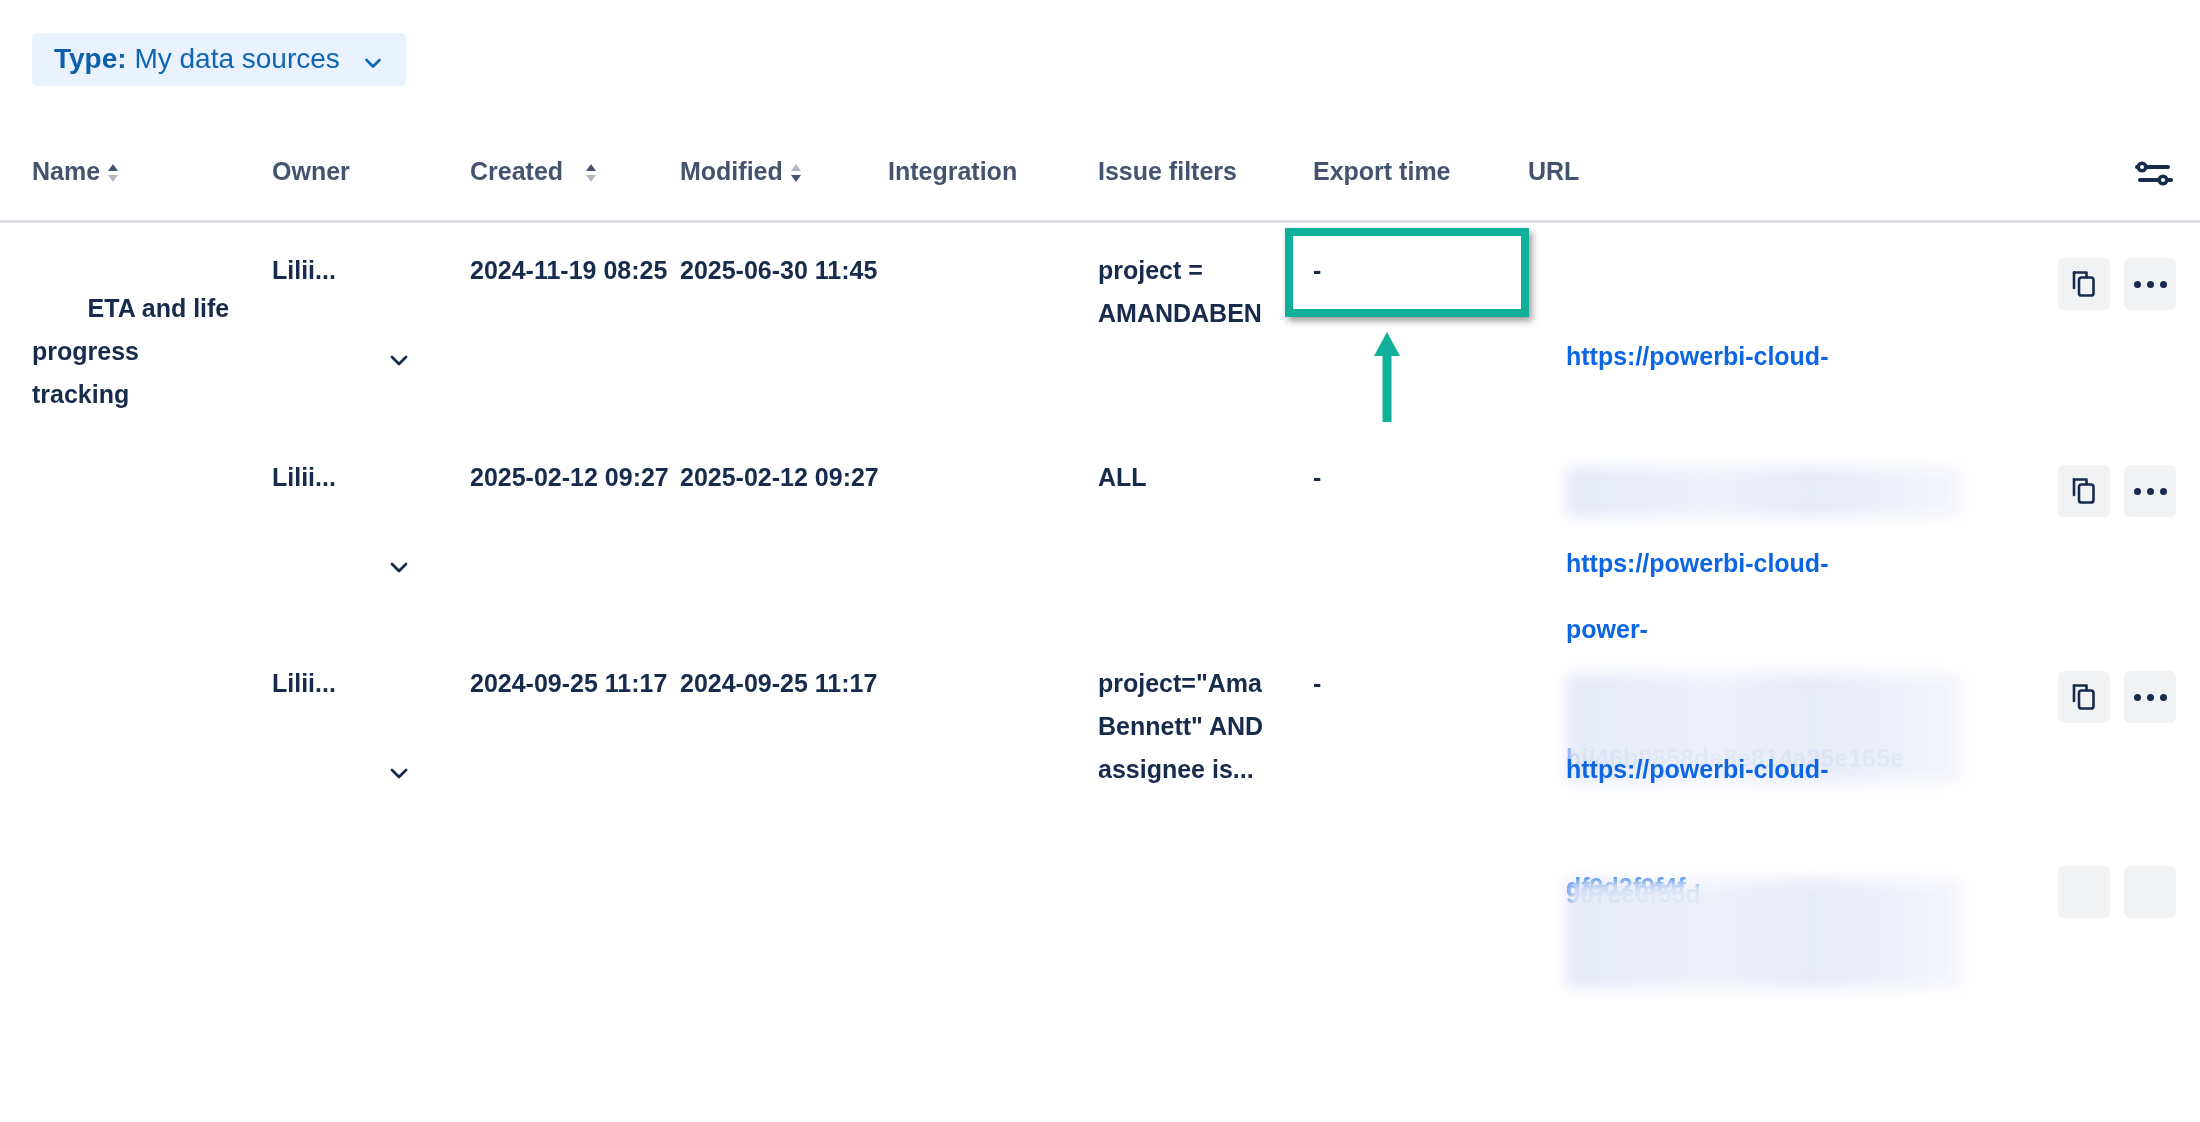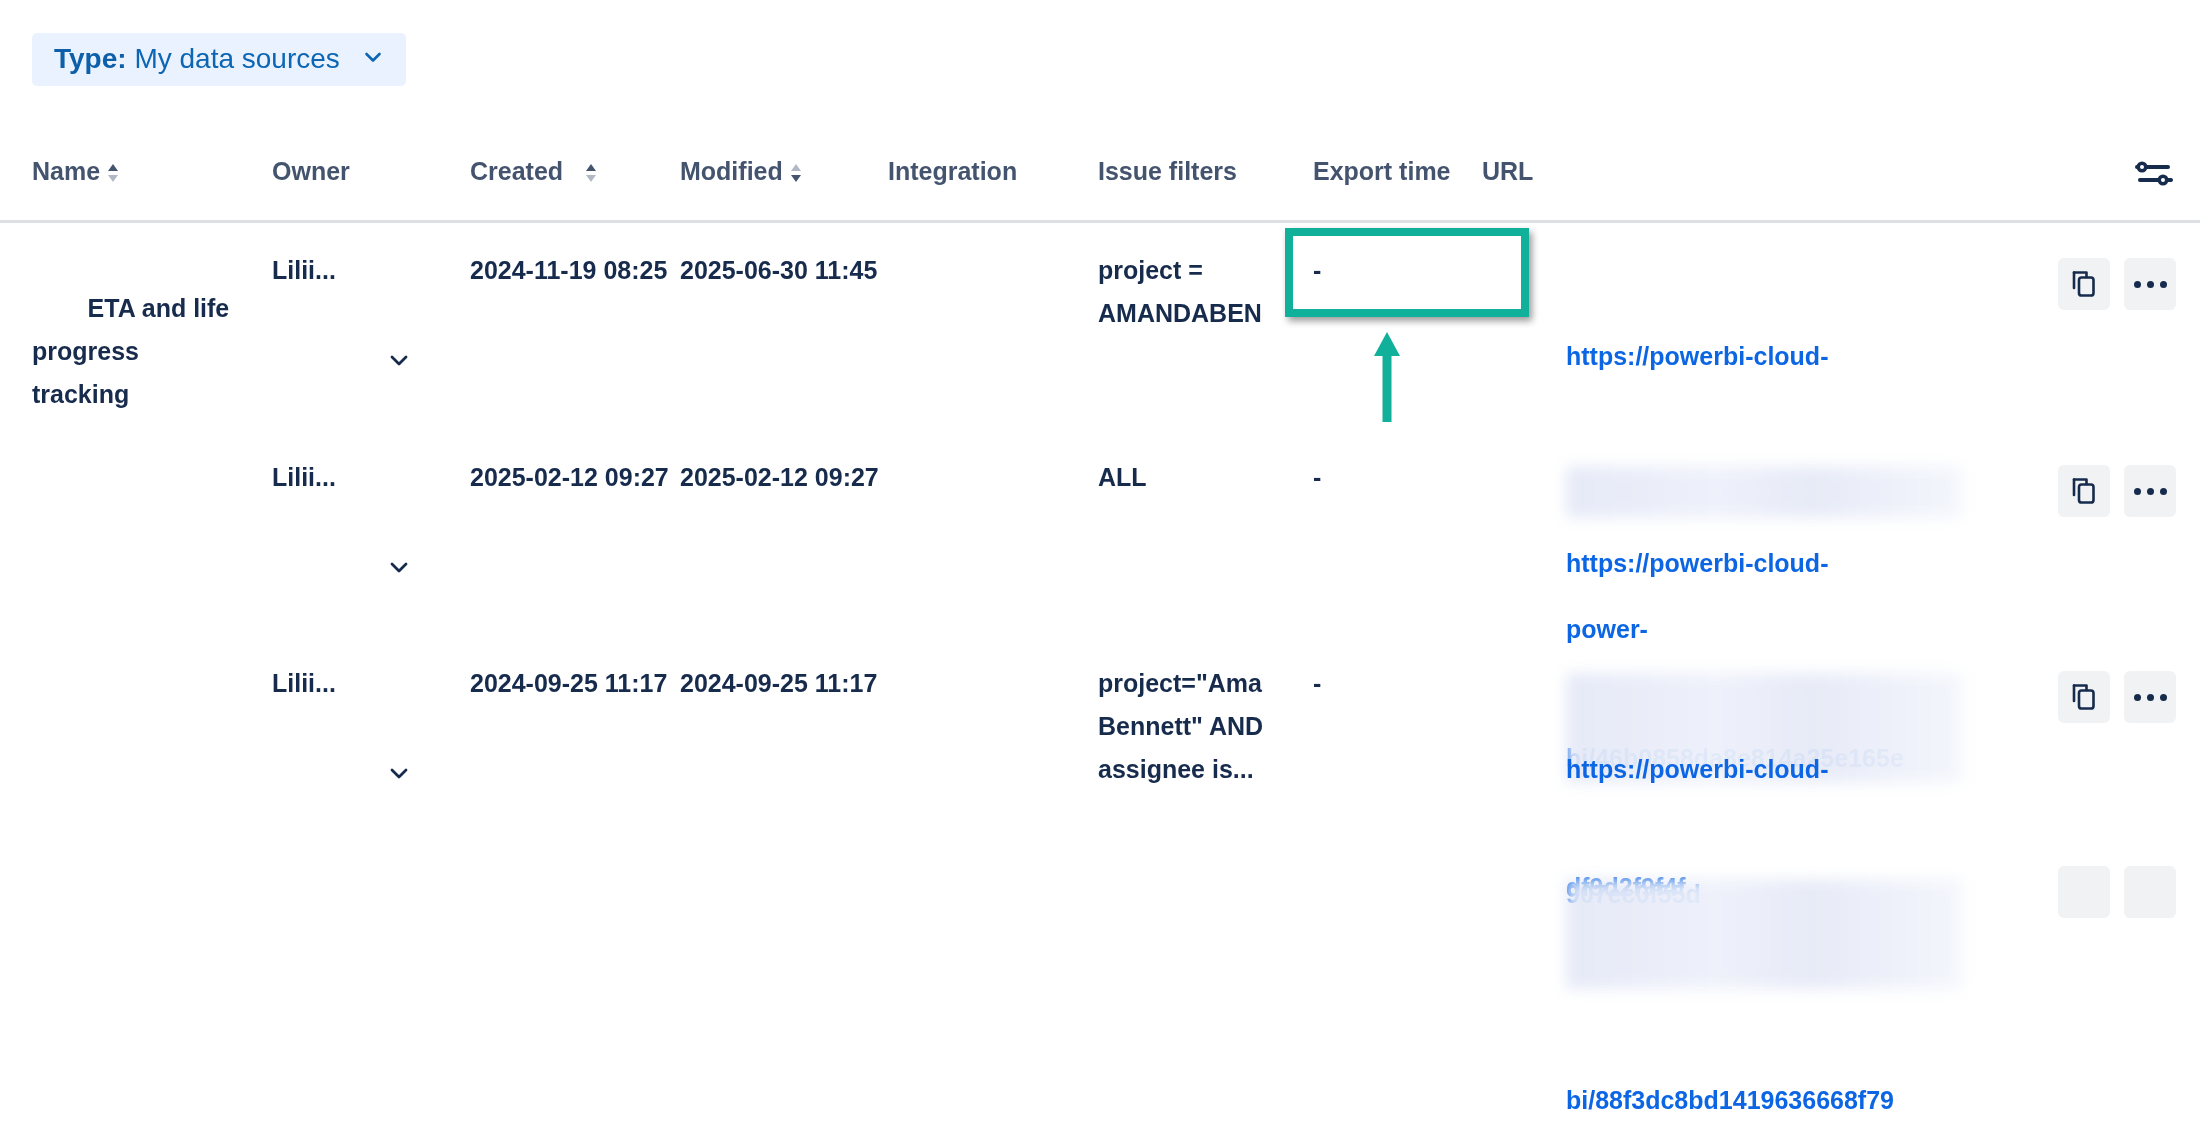--- a/index.html
+++ b/index.html
@@ -24,21 +24,21 @@
   }
 
   
   .filter-bar {
     position: absolute;
     left: 32px;
     top: 33px;
   }
   .filter-pill {
     display: inline-flex;
-    align-items: flex-start;
+    align-items: flex-end;
     gap: 22px;
     background: #E9F2FE;
     border: none;
     border-radius: 5px;
     padding: 12px 22px 13px 22px;
     cursor: pointer;
     font-family: "Liberation Sans", sans-serif;
     font-size: 28px;
     line-height: 1;
     color: #0C66B4;
@@ -273,21 +273,21 @@
       </div>
       <div class="th" style="left:888px;">
         <span>Integration</span>
       </div>
       <div class="th" style="left:1098px;">
         <span>Issue filters</span>
       </div>
       <div class="th" style="left:1313px;">
         <span>Export time</span>
       </div>
-      <div class="th" style="left:1482px;align-items:center;">
+      <div class="th" style="left:1528px;align-items:center;">
         <span>URL</span>
       </div>
 
       <button class="settings-btn">
         <svg width="40" height="36" viewBox="0 0 40 36">
           <line x1="3" y1="12" x2="34" y2="12" stroke="#172B4D" stroke-width="4" stroke-linecap="round"></line>
           <line x1="6" y1="25" x2="37" y2="25" stroke="#172B4D" stroke-width="4" stroke-linecap="round"></line>
           <circle cx="8" cy="12" r="5.5" fill="#172B4D"></circle>
             <circle cx="8" cy="12" r="2" fill="#fff"></circle>
           <circle cx="29" cy="25" r="5.5" fill="#172B4D"></circle>
@@ -386,21 +386,20 @@
         </span>
       </div>
       <div class="cell c-created" style="top:26px;">2024-09-25 11:17</div>
       <div class="cell c-modified" style="top:26px;">2024-09-25 11:17</div>
       <div class="cell c-desc" style="top:26px;"></div>
       <div class="cell c-filters" style="top:26px;">project="Ama Bennett" AND assignee is...</div>
       <div class="cell c-export" style="top:26px;">-</div>
       <div class="cell c-url" style="top:26px;">
         <a class="url-link">https://powerbi-cloud-</a>
         <div class="url-redact" style="height:110px;width:396px;margin:2px 0 4px 0;"></div>
-        <a class="url-link">bi/88f3dc8bd1419636668f79</a>
         
       </div>
       <div class="row-actions" style="top:35px;">
         <button class="act-btn">
           <svg width="30" height="30" viewBox="0 0 30 30">
             <path d="M5 3.5 H17.5 V8" fill="none" stroke="#172B4D" stroke-width="2.6" stroke-linecap="round" stroke-linejoin="round"></path>
             <path d="M5 3.5 V19" fill="none" stroke="#172B4D" stroke-width="2.6" stroke-linecap="round"></path>
             <rect x="10" y="8.5" width="14.5" height="18" rx="2.6" fill="none" stroke="#172B4D" stroke-width="2.6"></rect>
           </svg>
         </button>

